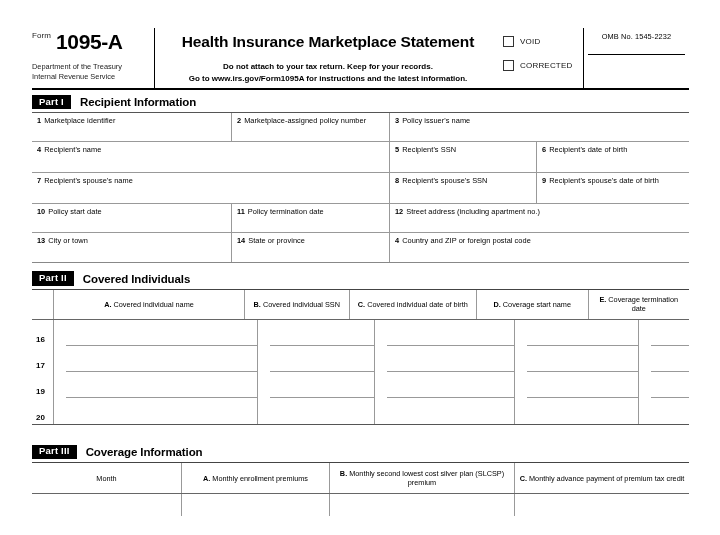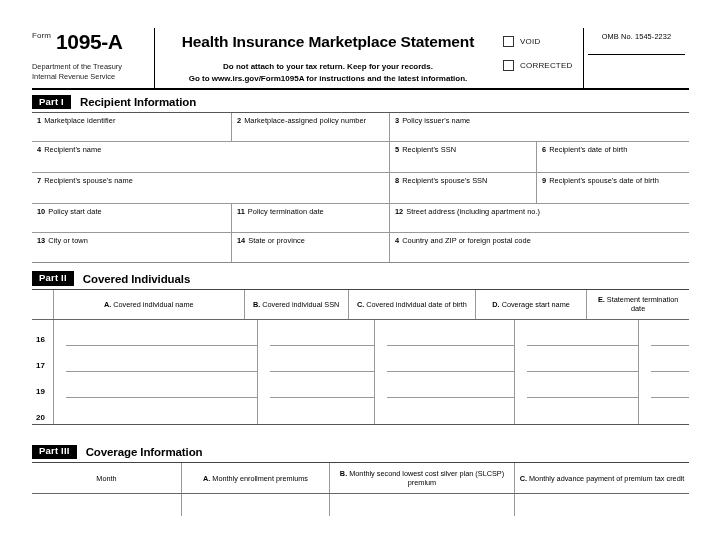--- a/index.html
+++ b/index.html
@@ -471,21 +471,21 @@
       <div class="hcell" style="width:105px">
         <div class="hctxt"><b>B.</b> <span>Covered individual SSN</span></div>
       </div>
       <div class="hcell" style="width:128px">
         <div class="hctxt"><b>C.</b> <span>Covered individual date of birth</span></div>
       </div>
       <div class="hcell" style="width:112px">
         <div class="hctxt"><b>D.</b> <span>Coverage start name</span></div>
       </div>
       <div class="hcell" style="flex:1 1 auto">
-        <div class="hctxt"><b>E.</b> <span>Statement termination date</span></div>
+        <div class="hctxt"><b>E.</b> <span>Coverage termination date</span></div>
       </div>
     </div>
 
     <div class="p2body">
 
       <div class="p2row">
         <div class="bcell" style="width:22px">
           <span class="rownum">16</span>
         </div>
         <div class="bcell" style="width:192px">

